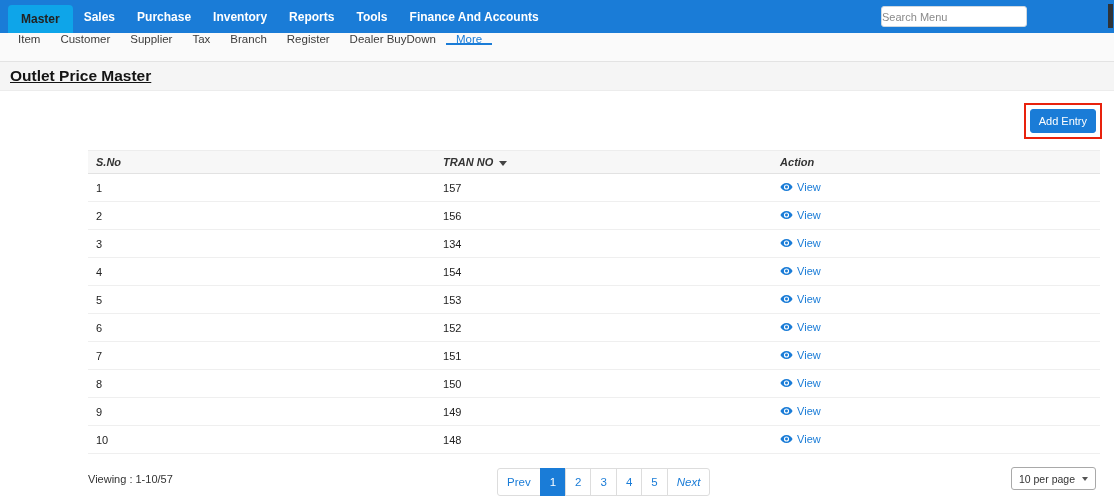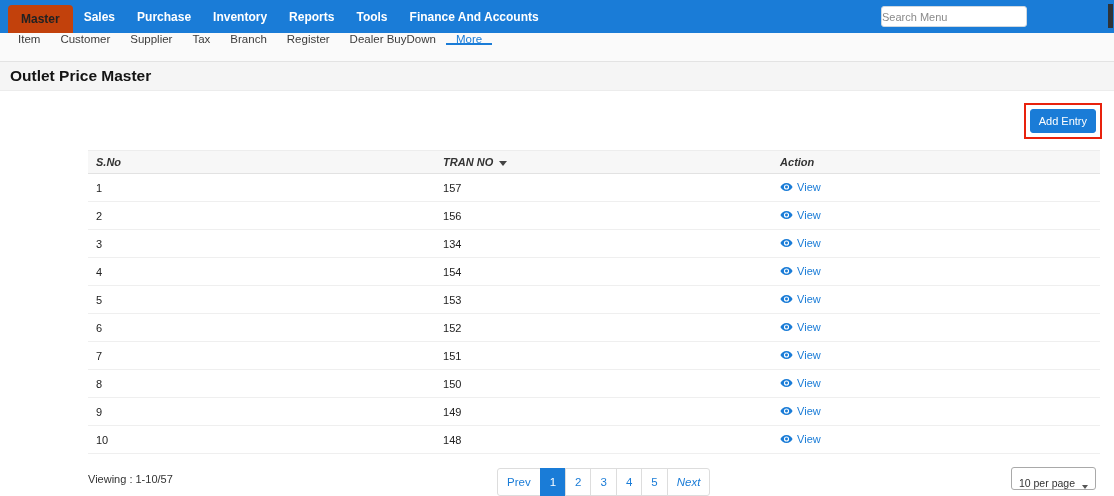--- a/index.html
+++ b/index.html
@@ -21,21 +21,21 @@
     padding-left:8px;
     position:relative;
   }
   .topnav .nav-item {
     display:flex; align-items:center;
     padding:0 11px;
     font-size:12px; font-weight:700; color:#fff;
     cursor:pointer; white-space:nowrap;
   }
   .topnav .nav-item.active {
-    background:#c2410c; color:#222;
+    background:#0ea5e9; color:#222;
     margin-top:5px;
     border-radius:4px 4px 0 0;
     padding:0 13px;
   }
   .search-wrap { margin-left:auto; margin-right:87px; display:flex; align-items:center; }
   .search-input {
     width:146px; height:21px;
     border:1px solid #cfd8e0; border-radius:3px;
     padding:0 0; font-size:11px;
     font-family:"Liberation Sans", sans-serif;
@@ -62,21 +62,21 @@
     color:var(--primary,#1a7cd7);
     box-shadow:inset 0 -2px 0 var(--primary,#1a7cd7);
   }
 
   
   .titlebar {
     height:29px; background:#f5f5f5;
     border-bottom:1px solid #ececec;
     display:flex; align-items:center; padding:0 10px;
   }
-  .page-title { font-size:15.5px; font-weight:700; color:#141414; }
+  .page-title { font-size:15.5px; font-weight:700; color:#141414;text-decoration:underline; }
 
   
   .toolbar { display:flex; justify-content:flex-end; padding:12px 12px 0 0; }
   .annotation-box { border:2px solid var(--annotation,#e8220d); padding:4px; }
   .add-entry-btn {
     background:var(--primary,#1a7cd7); color:#fff;
     border:1px solid var(--primary,#1a7cd7); border-radius:3px;
     font-size:11px; font-weight:400; padding:5px 8px;
     font-family:"Liberation Sans", sans-serif;
     cursor:pointer;
@@ -123,21 +123,21 @@
     border:1px solid #ddd; background:#fff;
     color:var(--primary,#1a7cd7); font-size:11.5px;
     padding:0 9px; margin-left:-1px; cursor:pointer; white-space:nowrap;
   }
   .pg.first { border-radius:3px 0 0 3px; margin-left:0; }
   .pg.last  { border-radius:0 3px 3px 0;font-style:italic; }
   .pg.active { background:var(--primary,#1a7cd7); border-color:var(--primary,#1a7cd7); color:#fff; }
   .per-page {
     position:absolute; right:18px; top:3px; height:23px;
     border:1px solid #a9a9a9; border-radius:3px; background:#fff;
-    display:flex; align-items:flex-end; gap:7px; padding:0 7px;
+    display:flex; align-items:center; gap:7px; padding:0 7px;
     font-size:10.5px; color:#333; cursor:pointer;
   }
   .chevron-down {
     width:0; height:0;
     border-left:3.5px solid transparent; border-right:3.5px solid transparent;
     border-top:4px solid #555;
   }
 </style>
 </head>
 <body>

